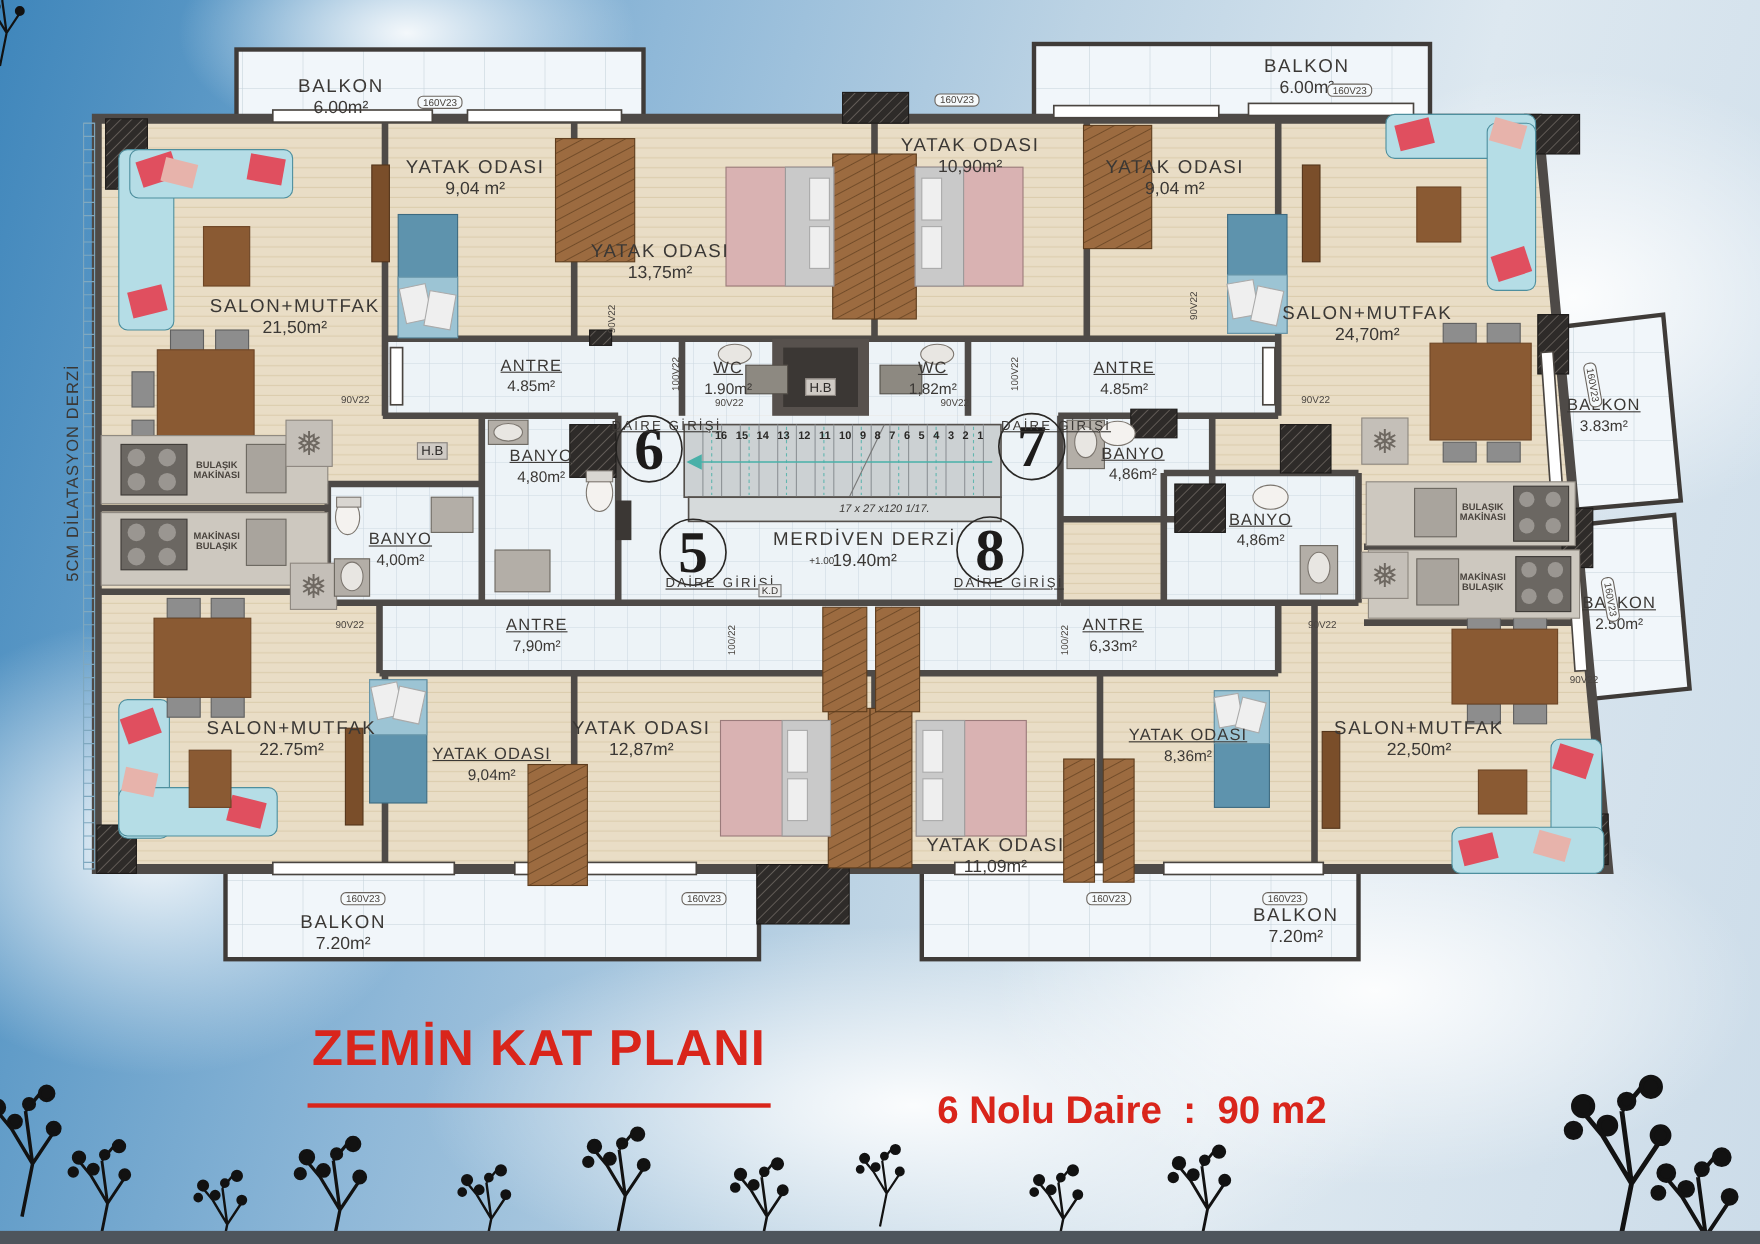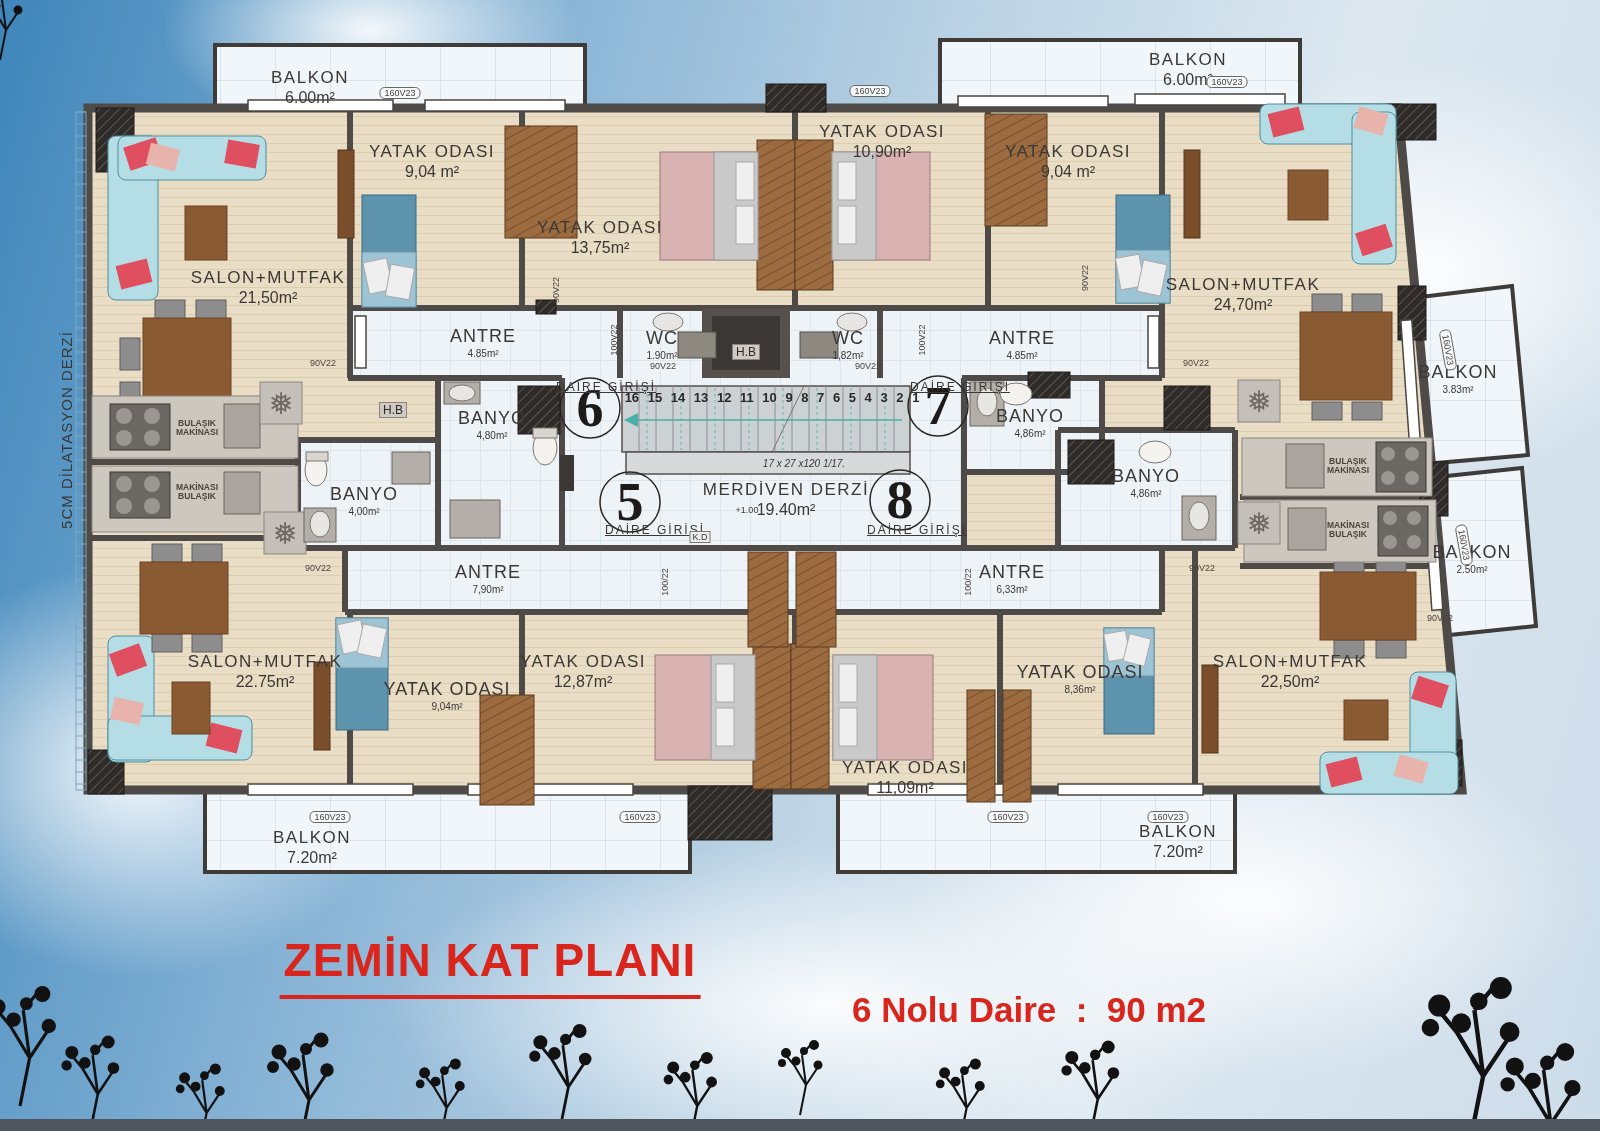--- a/index.html
+++ b/index.html
@@ -6,43 +6,43 @@
   #stage{position:relative;width:1600px;height:1131px;overflow:hidden;
     font-family:"Liberation Sans",sans-serif;
     background:linear-gradient(105deg,#3f86bb 0%,#619cc8 14%,#8fb8d8 32%,#bcd3e4 52%,#dde8f0 72%,#ccdce9 100%);}
   .cloud{position:absolute;border-radius:50%;pointer-events:none;
     background:radial-gradient(ellipse at center,rgba(255,255,255,.92) 0%,rgba(255,255,255,0) 70%);}
   svg{position:absolute;left:0;top:0;}
   .lbl{position:absolute;transform:translate(-50%,-50%);display:flex;flex-direction:column;
     align-items:center;color:#3b3835;text-align:right;line-height:1.25;white-space:nowrap;z-index:5;}
   .rn{font-size:17px;letter-spacing:1.5px;}
   .ra{font-size:16px;}
-  .sm .rn{font-size:18px;letter-spacing:1px;}
-  .sm .ra{font-size:10px;}
+  .sm .rn{font-size:15px;letter-spacing:1px;text-decoration:underline;}
+  .sm .ra{font-size:14px;}
   .aptnum{position:absolute;transform:translate(-50%,-50%);font-size:54px;font-weight:bold;
     color:#1d1b1a;z-index:6;font-family:"Liberation Serif",serif;}
   .entr{position:absolute;transform:translate(-50%,-50%);font-size:12px;letter-spacing:2px;
     color:#3b3835;z-index:6;white-space:nowrap;text-decoration:underline;}
   .wl{position:absolute;transform:translate(-50%,-50%);font-size:9px;color:#4a4540;
     border:1px solid #6b655f;border-radius:5px;padding:0 4px;background:#f5f9fb;z-index:6;white-space:nowrap;}
   .wl2{position:absolute;transform:translate(-50%,-50%);font-size:9px;color:#4a4540;z-index:6;white-space:nowrap;}
   .r80{transform:translate(-50%,-50%) rotate(80deg);}
   .r90{transform:translate(-50%,-50%) rotate(-90deg);}
   .tiny{position:absolute;transform:translate(-50%,-50%);font-size:9px;color:#3b3835;z-index:6;white-space:nowrap;}
   .appl{position:absolute;transform:translate(-50%,-50%);font-size:8.5px;font-weight:bold;color:#4a443e;
     width:62px;text-align:center;line-height:1.1;z-index:6;}
-  .stairnums{position:absolute;transform:translate(-50%,-50%);font-size:13px;font-weight:bold;
+  .stairnums{position:absolute;transform:translate(-50%,-50%);font-size:10px;font-weight:bold;
     color:#2a2826;word-spacing:5px;z-index:6;white-space:nowrap;}
   .stairnote{position:absolute;transform:translate(-50%,-50%);font-size:10px;font-style:italic;
     color:#3b3835;z-index:6;white-space:nowrap;}
   .dilat{position:absolute;transform:translate(-50%,-50%) rotate(-90deg);font-size:15px;
     letter-spacing:1px;color:#3b3835;z-index:6;white-space:nowrap;}
   #title{position:absolute;left:490px;top:966px;transform:translate(-50%,-50%);
     font-size:46px;font-weight:bold;color:#d9251b;letter-spacing:1px;z-index:8;
-    border-bottom:4px solid #d9251b;padding:0 4px 8px 4px;white-space:nowrap;}
+    border-bottom:4px solid #d9251b;padding:0 4px 24px 4px;white-space:nowrap;}
   #legend{position:absolute;left:852px;top:905px;z-index:8;color:#d9251b;
     font-size:35px;font-weight:bold;line-height:1.2;white-space:pre;}
   .hb{position:absolute;transform:translate(-50%,-50%);font-size:12px;color:#2d2a28;
     background:#cfcac4;padding:0 3px;border:1px solid #8a847e;z-index:6;}
 </style>
 </head>
 <body>
 <div id="stage">
 
 <div class="cloud" style="left:1150px;top:60px;width:560px;height:420px;"></div>

